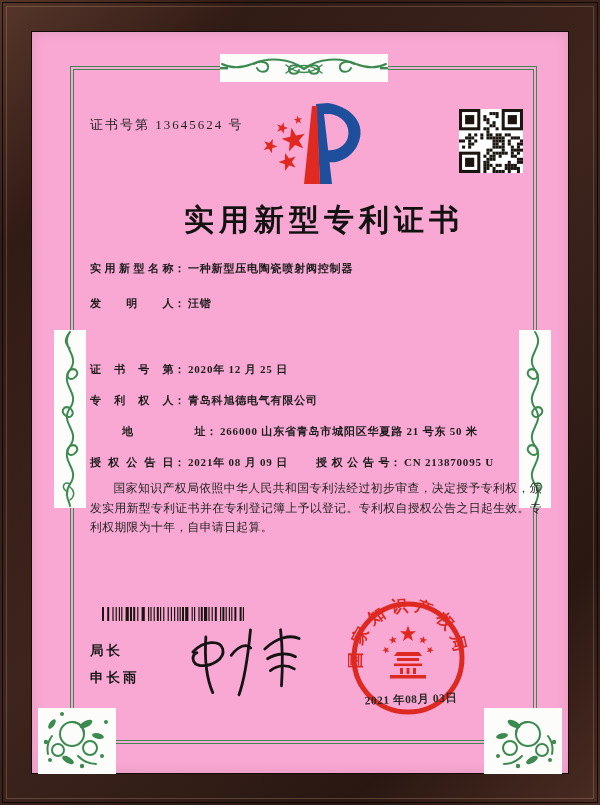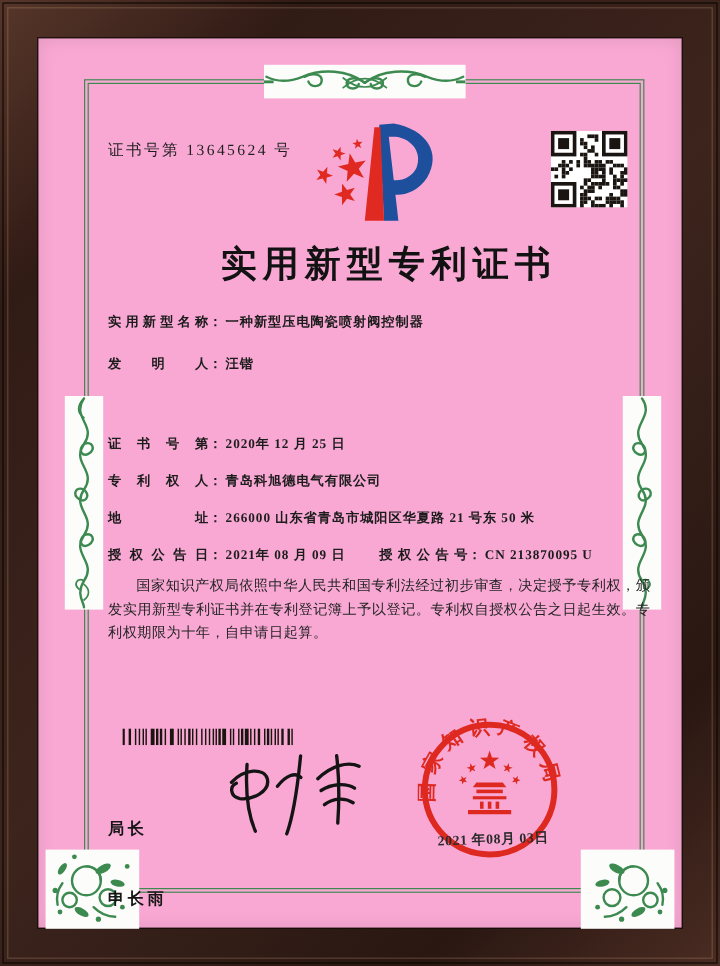--- a/index.html
+++ b/index.html
@@ -31,21 +31,21 @@
   .fpair2{position:absolute;left:226px;top:0;white-space:nowrap;}
   .fpair2 .flabel{width:74px;}
   
   .legal{position:absolute;left:58px;top:447px;width:452px;font-size:11.8px;line-height:1.66;
     color:#242424;text-align:justify;letter-spacing:.4px;}
   .legal p{margin:0;text-indent:2em;}
   
   .barcode{position:absolute;left:70px;top:575px;width:143px;height:14px;}
   .officer{position:absolute;left:58px;top:610px;font-family:"Liberation Sans","DejaVu Sans",sans-serif;
     font-size:13.5px;font-weight:600;letter-spacing:3px;color:#161616;}
-  .officer div{margin-bottom:9px;margin-top:40px;}
+  .officer div{margin-bottom:9px;}
   .signature{position:absolute;left:148px;top:590px;width:145px;height:88px;}
   .seal{position:absolute;left:316px;top:566px;width:120px;height:120px;opacity:.95;}
   .sealdate{position:absolute;left:320px;top:660px;width:118px;text-align:center;font-size:11.5px;
     color:#2a2a2a;letter-spacing:.5px;transform:rotate(-2deg);font-weight:600;}
   .green-stroke{stroke:#3c8a50;fill:none;stroke-width:2;stroke-linecap:round;}
   .green-fill{fill:#3c8a50;stroke:none;}
 </style>
 </head>
 <body>
 
@@ -298,21 +298,21 @@
     </div>
     <div class="frow" style="top:264px;">
       <span class="flabel">发明人</span><span class="fcolon">：</span><span class="fvalue">汪锴</span>
     </div>
     <div class="frow" style="top:330px;">
       <span class="flabel">证书号第</span><span class="fcolon">：</span><span class="fvalue">2020年 12 月 25 日</span>
     </div>
     <div class="frow" style="top:361px;">
       <span class="flabel">专利权人</span><span class="fcolon">：</span><span class="fvalue">青岛科旭德电气有限公司</span>
     </div>
-    <div class="frow" style="top:392px;">
+    <div class="frow" style="top:392px;margin-left:32px;">
       <span class="flabel">地址</span><span class="fcolon">：</span><span class="fvalue">266000 山东省青岛市城阳区华夏路 21 号东 50 米</span>
     </div>
     <div class="frow" style="top:423px;">
       <span class="flabel">授权公告日</span><span class="fcolon">：</span><span class="fvalue">2021年 08 月 09 日</span>
       <span class="fpair2">
         <span class="flabel">授权公告号</span><span class="fcolon">：</span><span class="fvalue">CN 213870095 U</span>
       </span>
     </div>
 
     <div class="legal">

